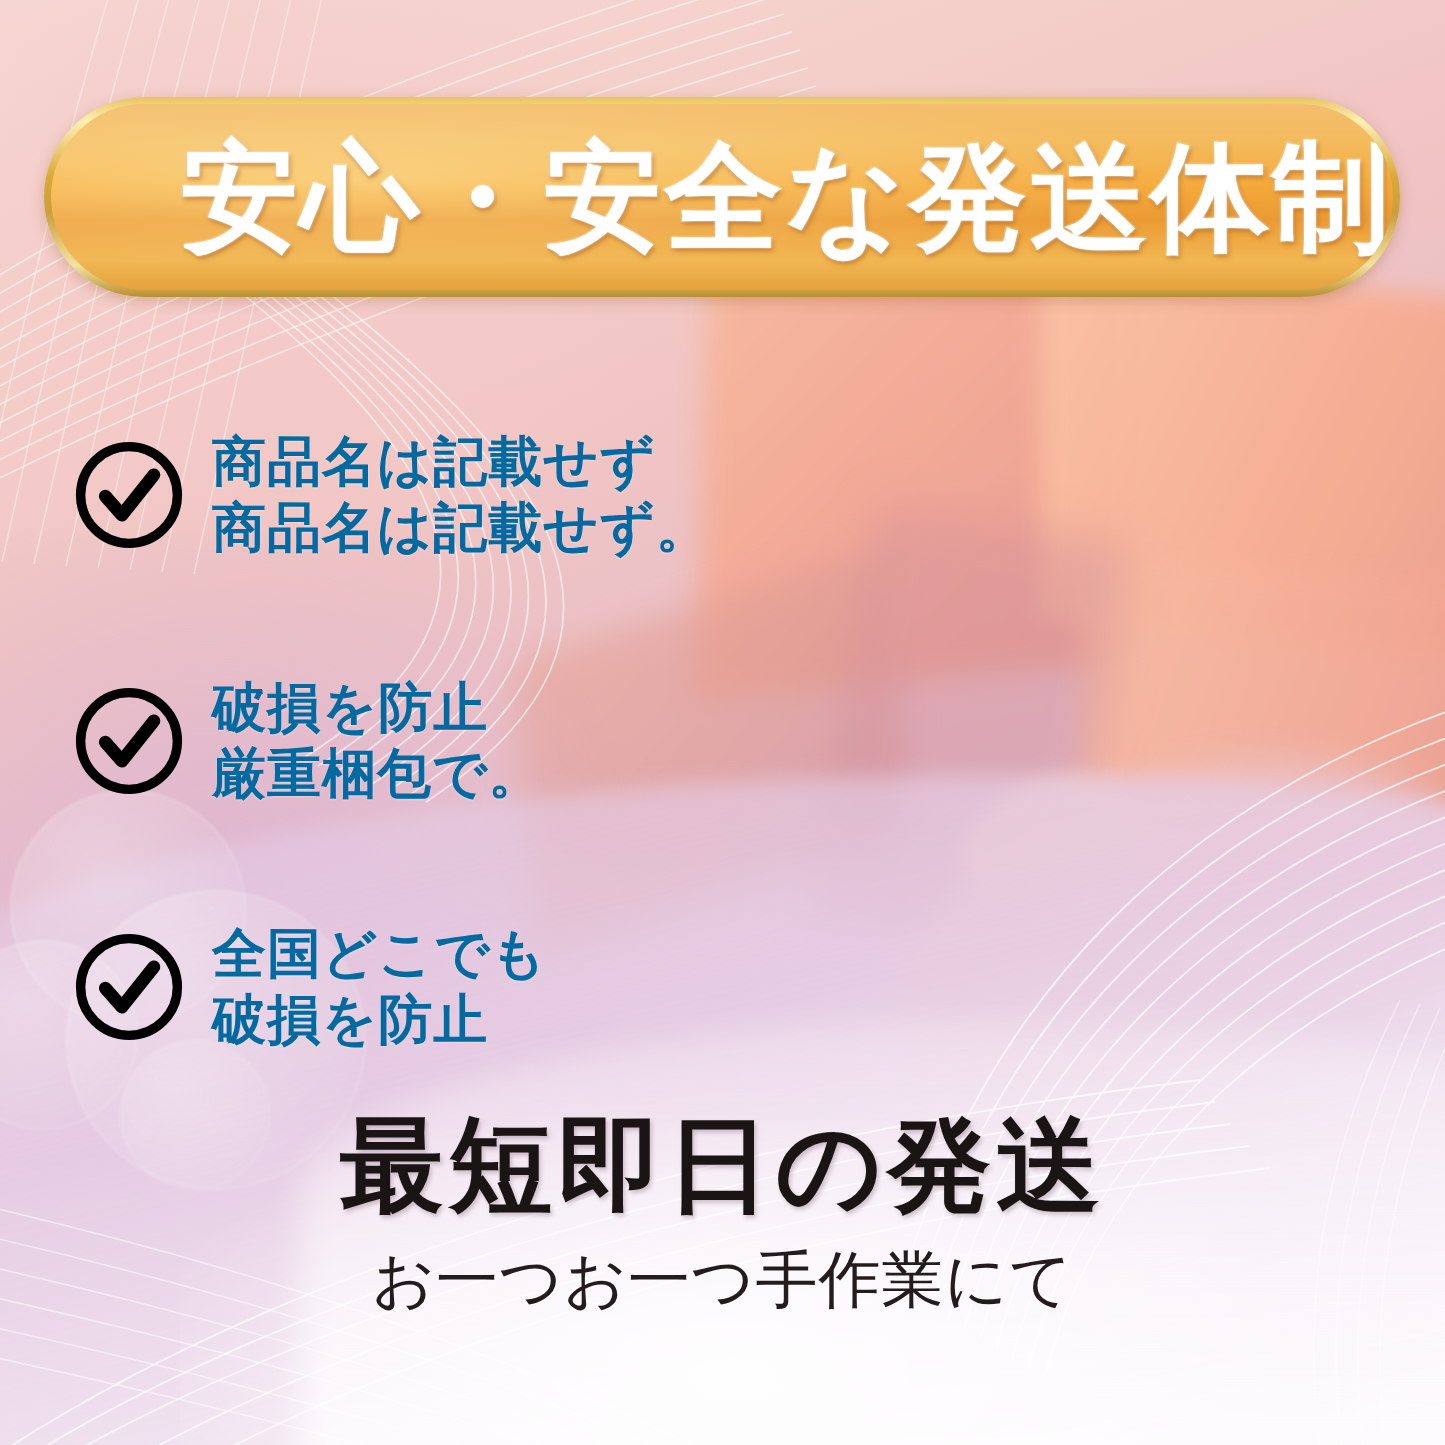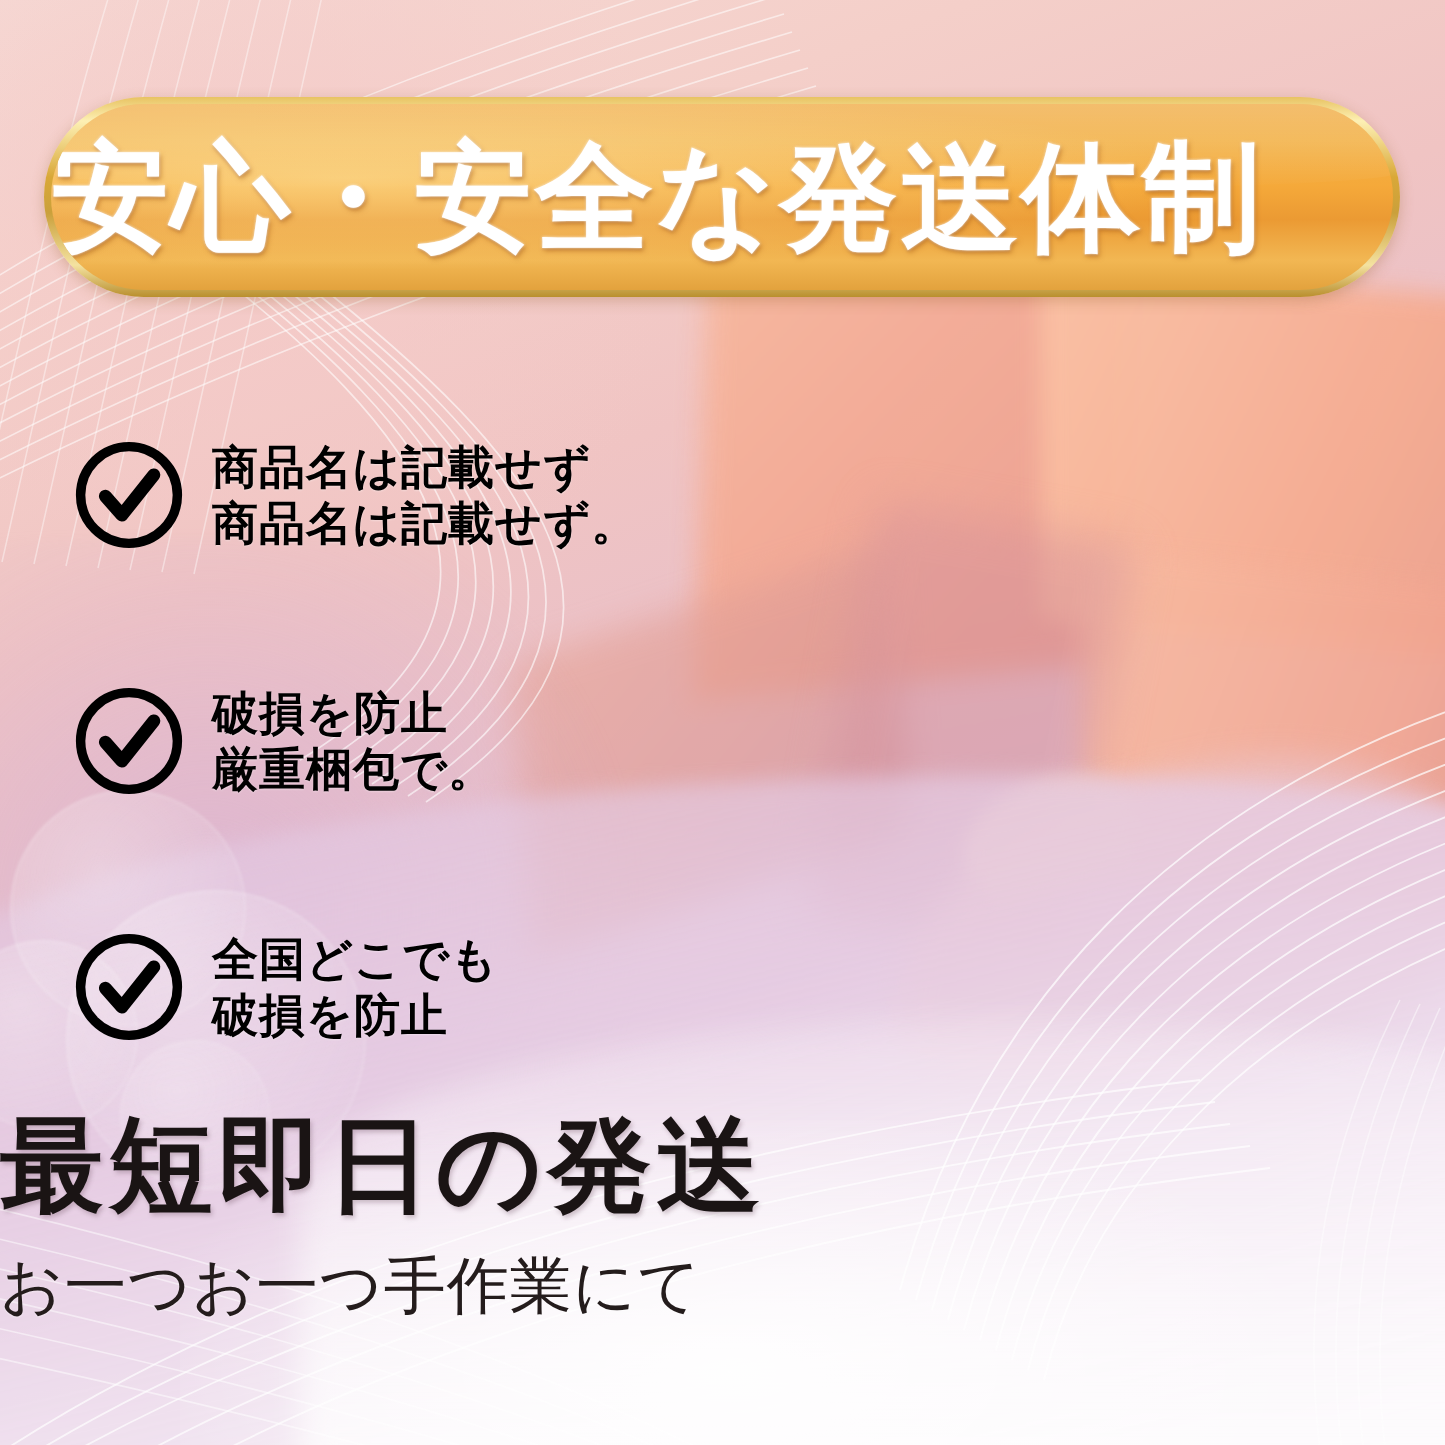--- a/index.html
+++ b/index.html
@@ -198,21 +198,21 @@
       radial-gradient(ellipse at 22% 40%, rgba(255,235,170,.55) 0%, rgba(255,235,170,0) 58%),
       linear-gradient(180deg,
         #f0a93f 0%,
         #f2b044 20%,
         #f5a93a 44%,
         #eb9a33 62%,
         #f2b753 84%,
         #e3a23d 100%);
     display: flex;
     align-items: center;
-    justify-content: flex-start;
+    justify-content: flex-end;
     overflow: hidden;
   }
   .pill-sheen {
     position: absolute;
     left: 0; right: 0; top: 0;
     height: 46%;
     background: linear-gradient(180deg, rgba(255,255,255,.24) 0%, rgba(255,255,255,0) 100%);
     border-radius: 94px 94px 50% 50% / 94px 94px 26% 26%;
   }
   .header-title {
@@ -243,47 +243,47 @@
   }
   .check-icon {
     flex: 0 0 auto;
     width: 118px;
     height: 118px;
     margin-right: 24px;
   }
   .check-icon svg { display: block; width: 100%; height: 100%; }
 
   .feature-text {
-    color: #000000;
-    font-size: 46px;
+    color: #0369a1;
+    font-size: 54px;
     line-height: 1.22;
     font-weight: 700;
     letter-spacing: 1px;
     text-shadow: 0 1px 2px rgba(255,255,255,.35);
   }
   .feature-text .ln { display: block; white-space: nowrap; }
 
   
   .bottom-block {
     position: absolute;
     left: 0;
     right: 0;
     top: 1108px;
-    text-align: left;
+    text-align: center;
   }
   .bottom-headline {
     color: #1a1414;
     font-size: 104px;
     line-height: 1.1;
     font-weight: 700;
     letter-spacing: 5px;
     text-shadow: 2px 3px 4px rgba(110,80,95,.30);
   }
   .bottom-caption {
-    margin-top: 24px;
+    margin-top: 18px;
     color: #241c1c;
     font-size: 62px;
     line-height: 1.28;
     font-weight: 400;
     letter-spacing: 1px;
     text-shadow: 0 1px 2px rgba(255,255,255,.45);
   }
   .bottom-caption .ln { display: block; white-space: nowrap; }
 </style>
 </head>

